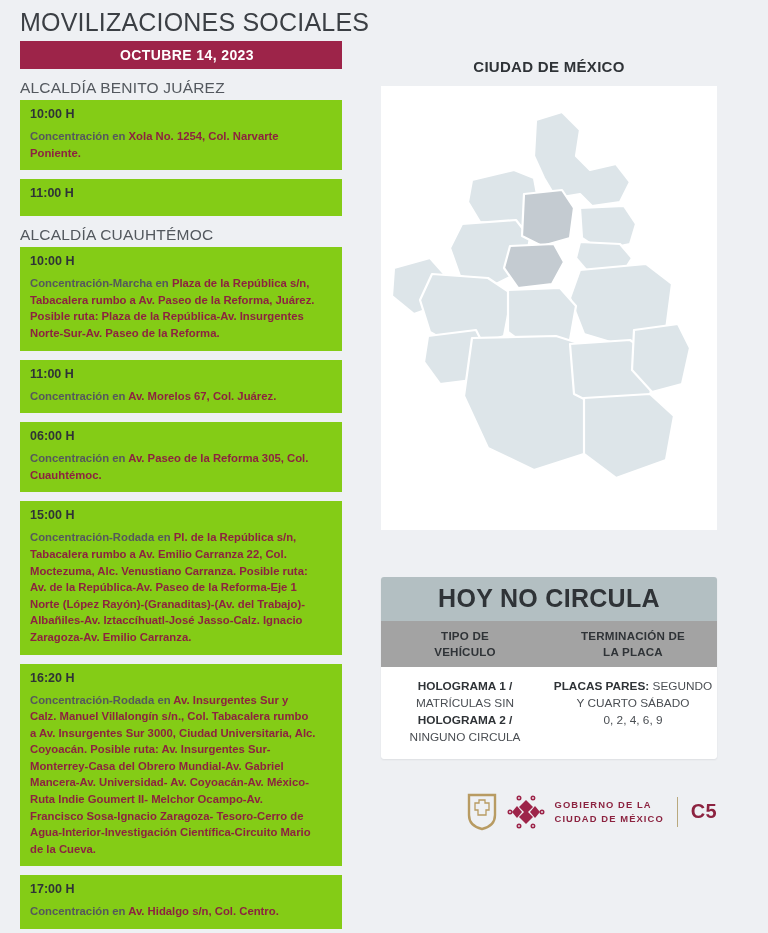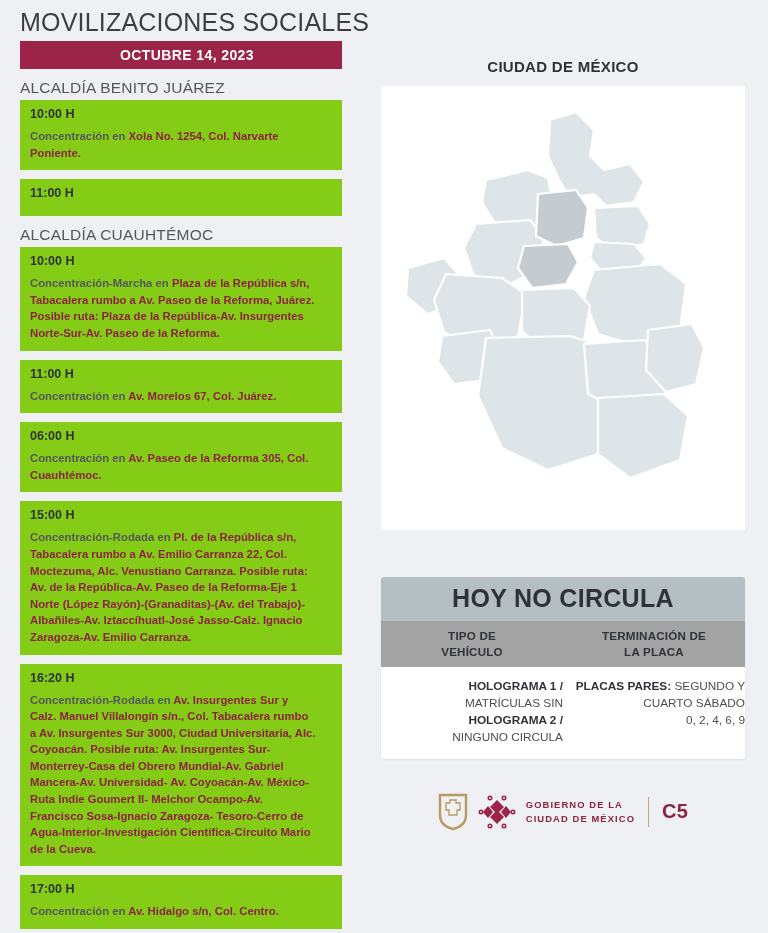--- a/index.html
+++ b/index.html
@@ -75,21 +75,21 @@
     font-weight: bold;
     color: #8c2340;
   }
   .event-text .lead { color: #55585c; }
 
   
   .right-col {
     position: absolute;
     left: 381px;
     top: 0;
-    width: 364px;
+    width: 336px;
   }
 
   .map-title {
     font-size: 15px;
     font-weight: bold;
     color: #2f3337;
     text-align: center;
     letter-spacing: 0.3px;
     padding: 58px 0 11px 0;
   }
@@ -135,33 +135,33 @@
     letter-spacing: 0.2px;
   }
   .hnc-body {
     background: #ffffff;
     display: flex;
     padding: 11px 0 13px 0;
     border-radius: 0 0 3px 3px;
   }
   .hnc-body > div {
     flex: 1;
-    text-align: right;
+    text-align: center;
     font-size: 11.8px;
     color: #4a4e53;
     line-height: 1.43;
   }
   .hnc-body b { color: #2f3337; }
 
   
   .footer-logo {
     margin-top: 34px;
     display: flex;
     align-items: center;
-    justify-content: center;
+    justify-content: flex-end;
     gap: 9px;
   }
   .logo-text {
     font-size: 9.4px;
     font-weight: bold;
     color: #8c2340;
     line-height: 1.42;
     letter-spacing: 1.1px;
   }
   .logo-divider {

